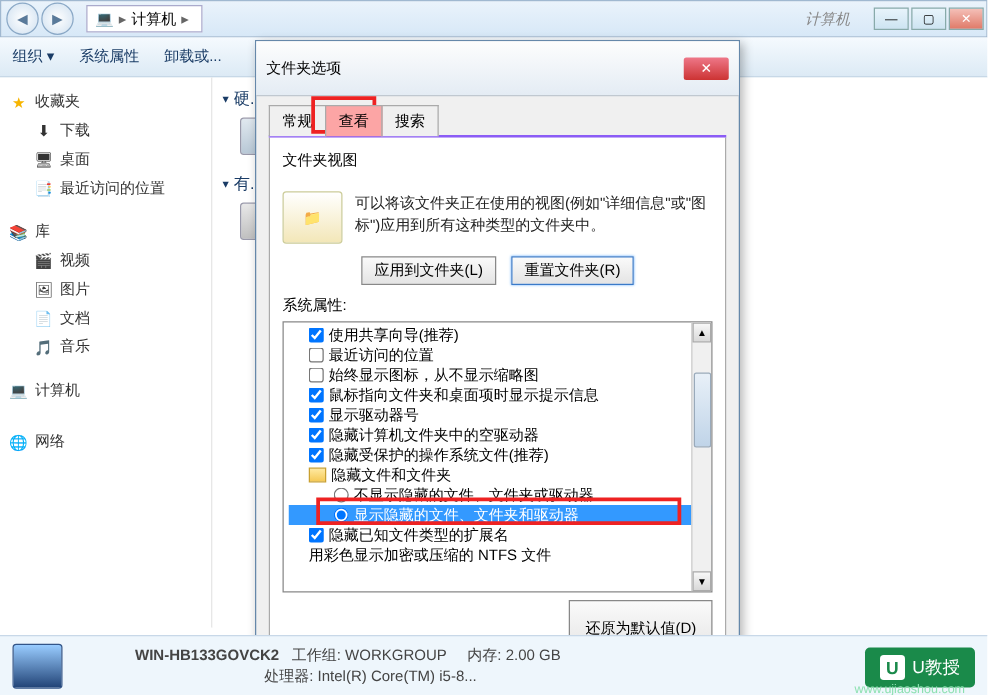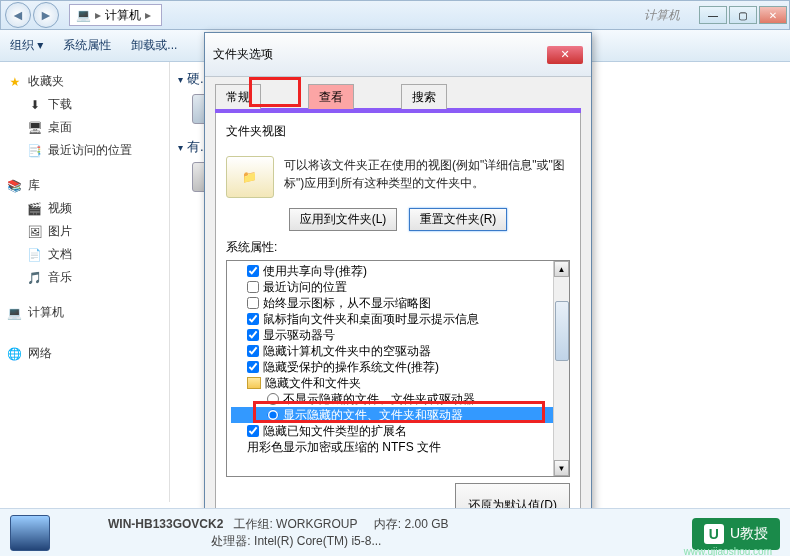--- a/index.html
+++ b/index.html
@@ -32,21 +32,21 @@
 .content .section-hdr { display: flex; align-items: center; color: #1a3c66; font-size: 13px; margin-bottom: 6px; cursor: pointer; }
 .content .section-hdr .tri { margin-right: 4px; font-size: 10px; }
 .hdd-ico { width: 42px; height: 30px; background: linear-gradient(#e0e8ef,#b8c8d6); border: 1px solid #99a; border-radius: 3px; margin-left: 14px; }
 
 
 .dialog { position: absolute; left: 204px; top: 32px; width: 388px; background: #f0f0f0; border: 1px solid #6688aa; box-shadow: 2px 2px 8px rgba(0,0,0,0.3); }
 .dlg-title { height: 44px; background: linear-gradient(#fdfdfd,#e4ecf4); display: flex; align-items: center; padding: 0 8px; border-bottom: 1px solid #c0c8d0; }
 .dlg-title .x { margin-left: auto; width: 36px; height: 18px; background: linear-gradient(#e78,#c33); color: #fff; display: flex; align-items: center; justify-content: center; font-size: 11px; border-radius: 2px; }
 .dlg-body { padding: 6px 10px 10px 10px; }
 
-.tabs { display: flex; border-bottom: 5px solid #8b5cf6; position: relative; gap: 48px; }
+.tabs { display: flex; border-bottom: 2px solid #8b5cf6; position: relative; }
 .tab { padding: 4px 10px 3px 10px; border: 1px solid #aaa; border-bottom: none; background: #f0f0f0; margin-right: -1px; position: relative; top: 1px; cursor: pointer; }
 .tab.active { background: #fca5a5; z-index: 2; font-family: Liberation Mono, monospace; }
 .tabs .redbox { position: absolute; border: 3px solid #e22; pointer-events: none; }
 
 .tab-content { background: #fff; border: 1px solid #aaa; border-top: none; padding: 10px; width: 100%; }
 .folder-view { display: flex; gap: 10px; margin-bottom: 10px; }
 .folder-view .fv-ico { width: 48px; height: 42px; background: linear-gradient(#fff,#f3e7b8); border: 1px solid #cc9; border-radius: 3px; flex-shrink: 0; display: flex; align-items: center; justify-content: center; }
 .folder-view .fv-text { font-size: 12px; color: #222; line-height: 1.5; }
 .fv-buttons { text-align: center; margin-top: 6px; }
 .fv-buttons button { padding: 2px 10px; margin: 0 4px; background: linear-gradient(#fafafa,#e4e4e4); border: 1px solid #888; cursor: pointer; font-size: 12px; }

